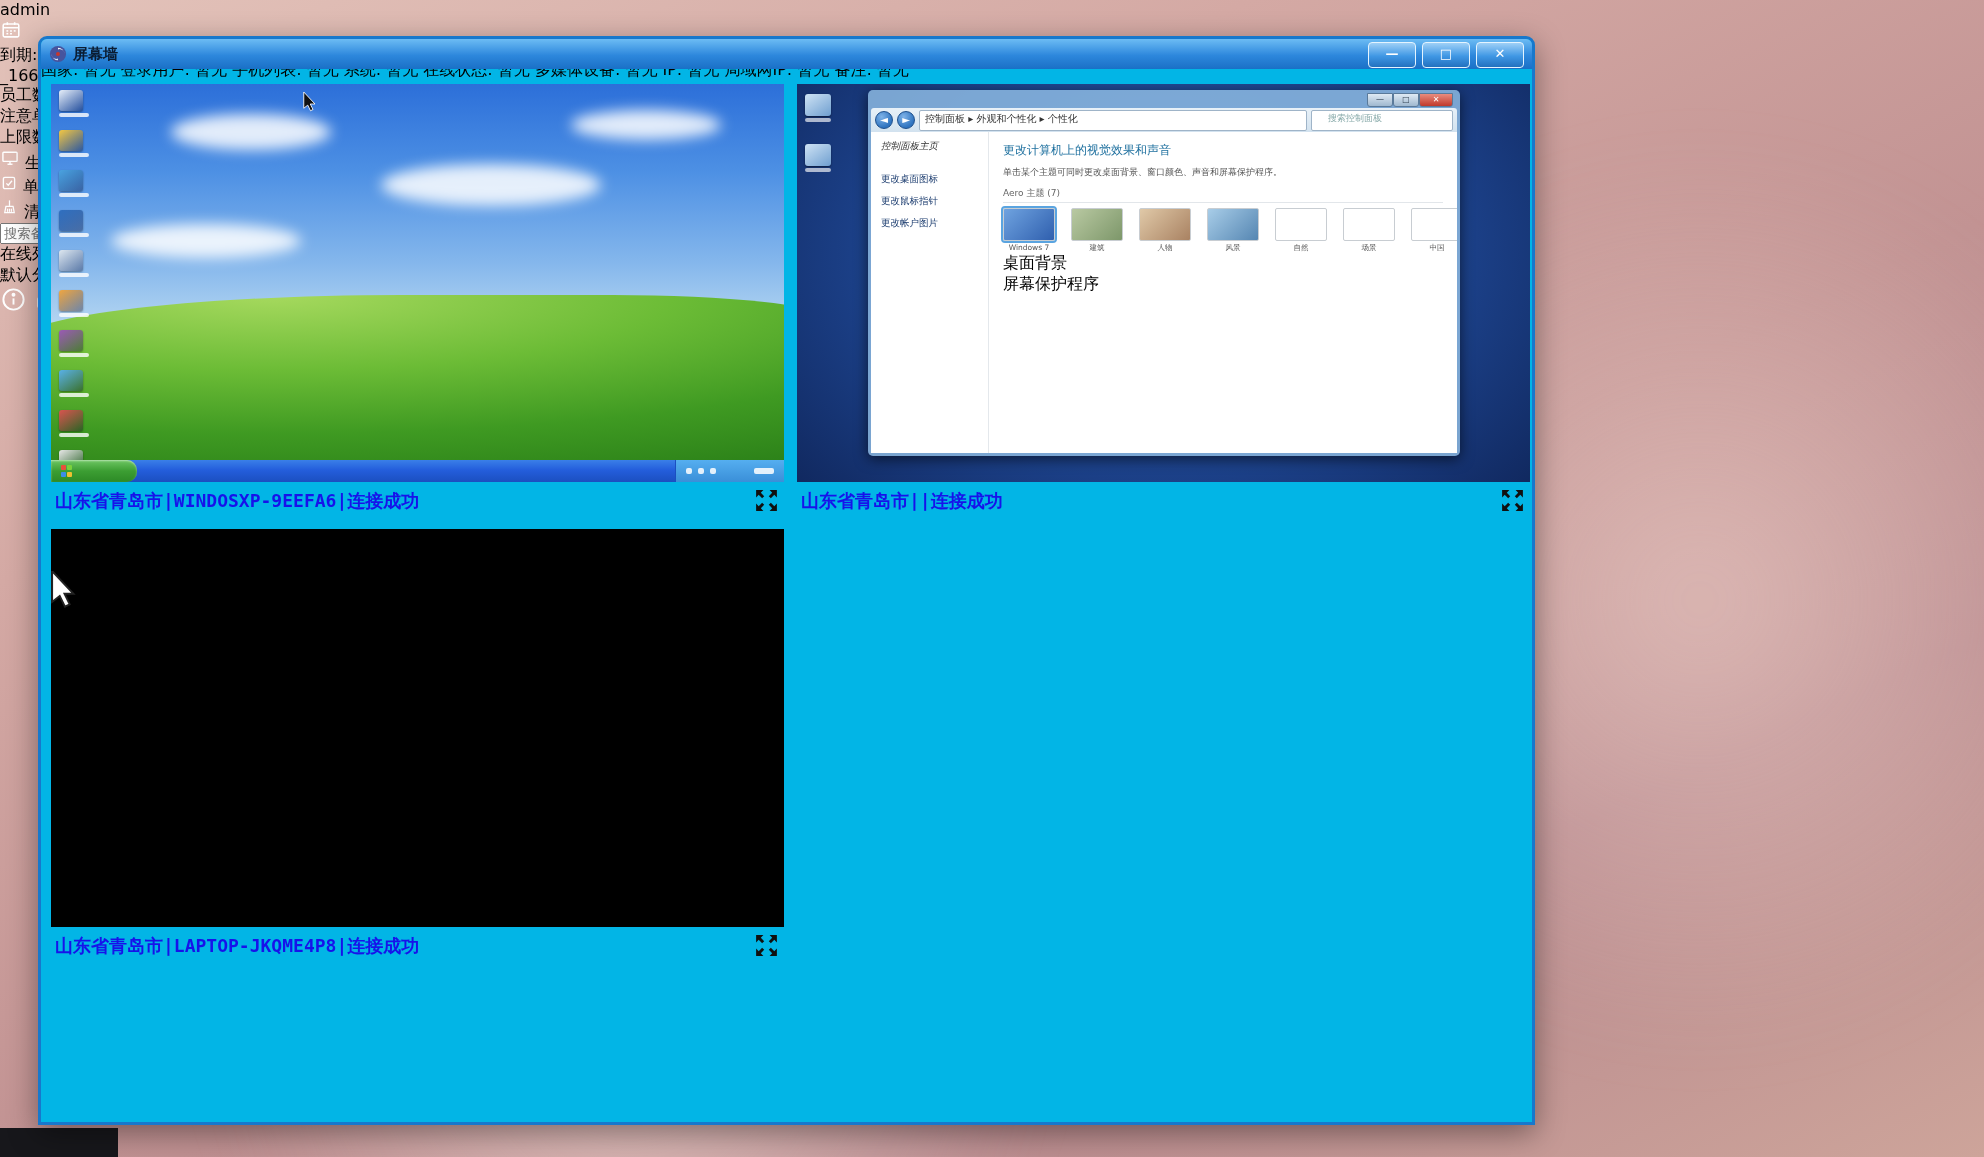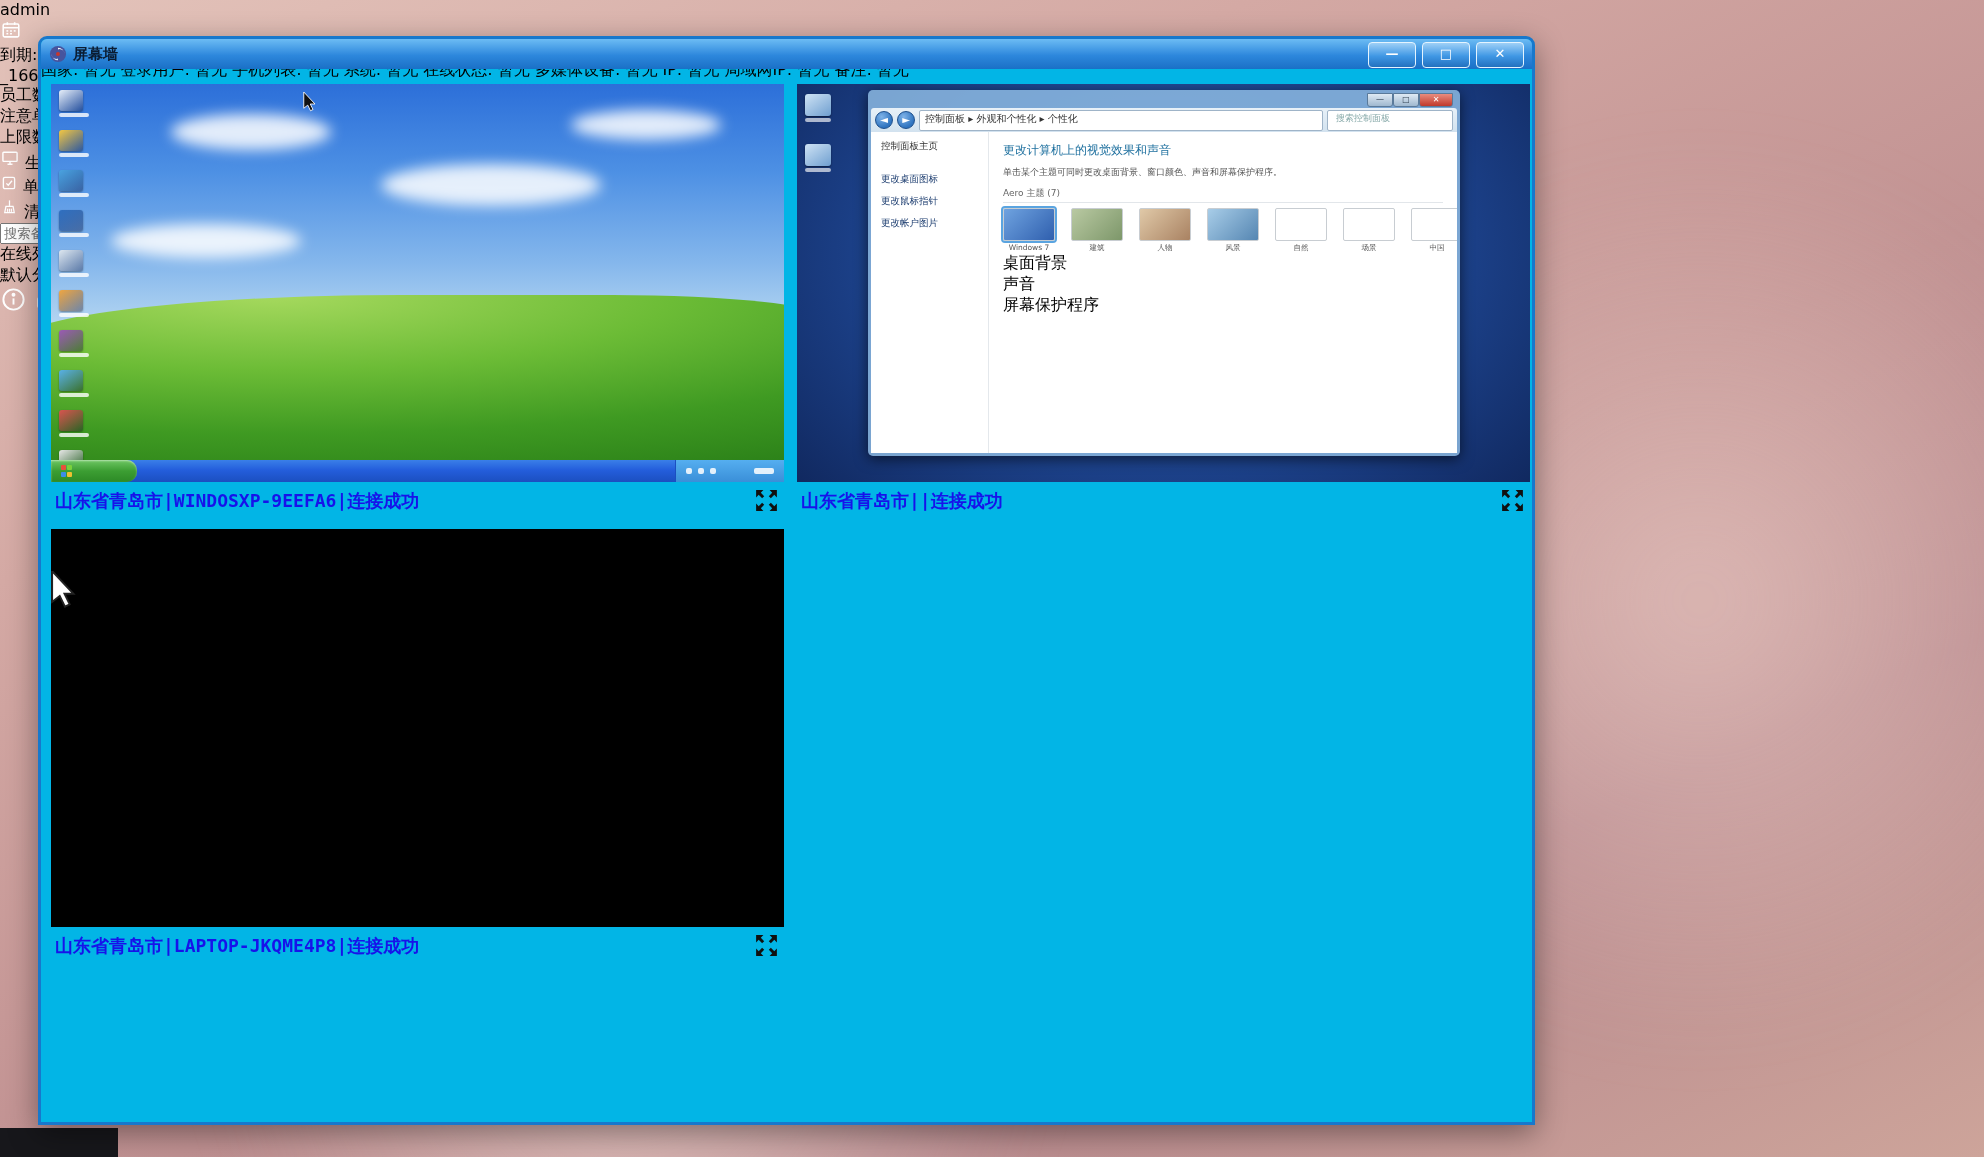--- a/index.html
+++ b/index.html
@@ -56,25 +56,25 @@
   .w7icon .lb{width:26px;height:4px;margin-top:2px;background:rgba(255,255,255,.65);border-radius:2px;}
   #w7win{position:absolute;left:71px;top:6px;width:592px;height:366px;border-radius:5px;
     background:rgba(140,185,225,.85);box-shadow:0 3px 14px rgba(0,0,0,.6);padding:0 3px 3px 3px;box-sizing:border-box;}
   #w7cap{height:18px;position:relative;}
   .capbtns{position:absolute;right:4px;top:3px;display:flex;}
   .capbtn{width:24px;height:12px;border:1px solid #5a7a9a;border-radius:0 0 3px 3px;background:linear-gradient(#dfeaf4,#9fb8cf);font-size:8px;line-height:11px;text-align:center;color:#345;}
   .capbtn.close{width:32px;background:linear-gradient(#e98c7e,#c0392b);color:#fff;}
   #w7addr{height:24px;background:linear-gradient(#e8f1f8,#d2e2ef);display:flex;align-items:center;gap:4px;padding:0 4px;border-radius:3px 3px 0 0;}
   .navball{width:16px;height:16px;border-radius:50%;background:radial-gradient(circle at 35% 30%,#7fb3e8,#2f74c0 70%);border:1px solid #1d4f8c;color:#fff;font-size:10px;line-height:15px;text-align:center;}
   #crumb{flex:1;height:17px;background:#fff;border:1px solid #9fb4c8;border-radius:2px;font-size:10px;color:#333;padding:1px 5px;white-space:nowrap;overflow:hidden;}
-  #w7search{width:108px;height:17px;background:#fff;border:1px solid #9fb4c8;border-radius:2px;font-size:9px;color:#8aa;padding:1px 8px;white-space:nowrap;overflow:hidden;}
+  #w7search{width:108px;height:17px;background:#fff;border:1px solid #9fb4c8;border-radius:2px;font-size:9px;color:#8aa;padding:1px 16px;white-space:nowrap;overflow:hidden;}
   #w7body{display:flex;height:321px;background:#fff;}
   #w7side{width:118px;border-right:1px solid #e4e8ec;padding:8px 0 0 10px;box-sizing:border-box;}
   .sidelink{font-size:9.5px;color:#1a3b6e;margin-bottom:9px;white-space:nowrap;}
-  .sidelink.first{color:#333;margin-bottom:20px;}
+  .sidelink.first{color:#333;margin-bottom:20px;font-style:italic;}
   #w7main{flex:1;position:relative;padding:10px 14px;box-sizing:border-box;overflow:hidden;}
   #w7heading{font-size:12px;color:#1d6f9e;margin-bottom:7px;white-space:nowrap;}
   #w7desc{font-size:9px;color:#555;margin-bottom:8px;white-space:nowrap;}
   #themebox{border:1px solid #d9dee3;height:112px;position:relative;margin-bottom:6px;}
   #curtheme{position:absolute;left:16px;top:10px;width:92px;height:58px;background:#0a0a0a;}
   #curtheme .mini{position:absolute;left:-12px;bottom:-14px;width:30px;height:40px;background:linear-gradient(#f4f7fa,#c9d4de);border:1px solid #8aa0b4;}
   #curtheme .mini i{display:block;height:5px;background:#333;margin:6px 4px 0 4px;}
   #unsaved{position:absolute;left:10px;top:78px;font-size:9px;color:#444;}
   .themelinks{position:absolute;right:10px;bottom:6px;font-size:9px;color:#2a6cc4;}
   .themelinks span{margin-left:14px;}
@@ -377,24 +377,20 @@
                     <div class="sw"></div>
                     <div class="al">中国</div>
                   </div>
                 </div>
             <div id="botrow">
                   <div class="bi">
                     <div class="sw bi0"></div>
                     <div class="al">桌面背景</div>
                   </div>
                   <div class="bi">
-                    <div class="sw bi2"></div>
-                    <div class="al">声音</div>
-                  </div>
-                  <div class="bi">
                     <div class="sw bi3"></div>
                     <div class="al">屏幕保护程序</div>
                   </div>
                 </div>
             <div id="w7scroll"><i></i></div>
           </div>
         </div>
       </div>
 
       <div id="noicon"></div>

